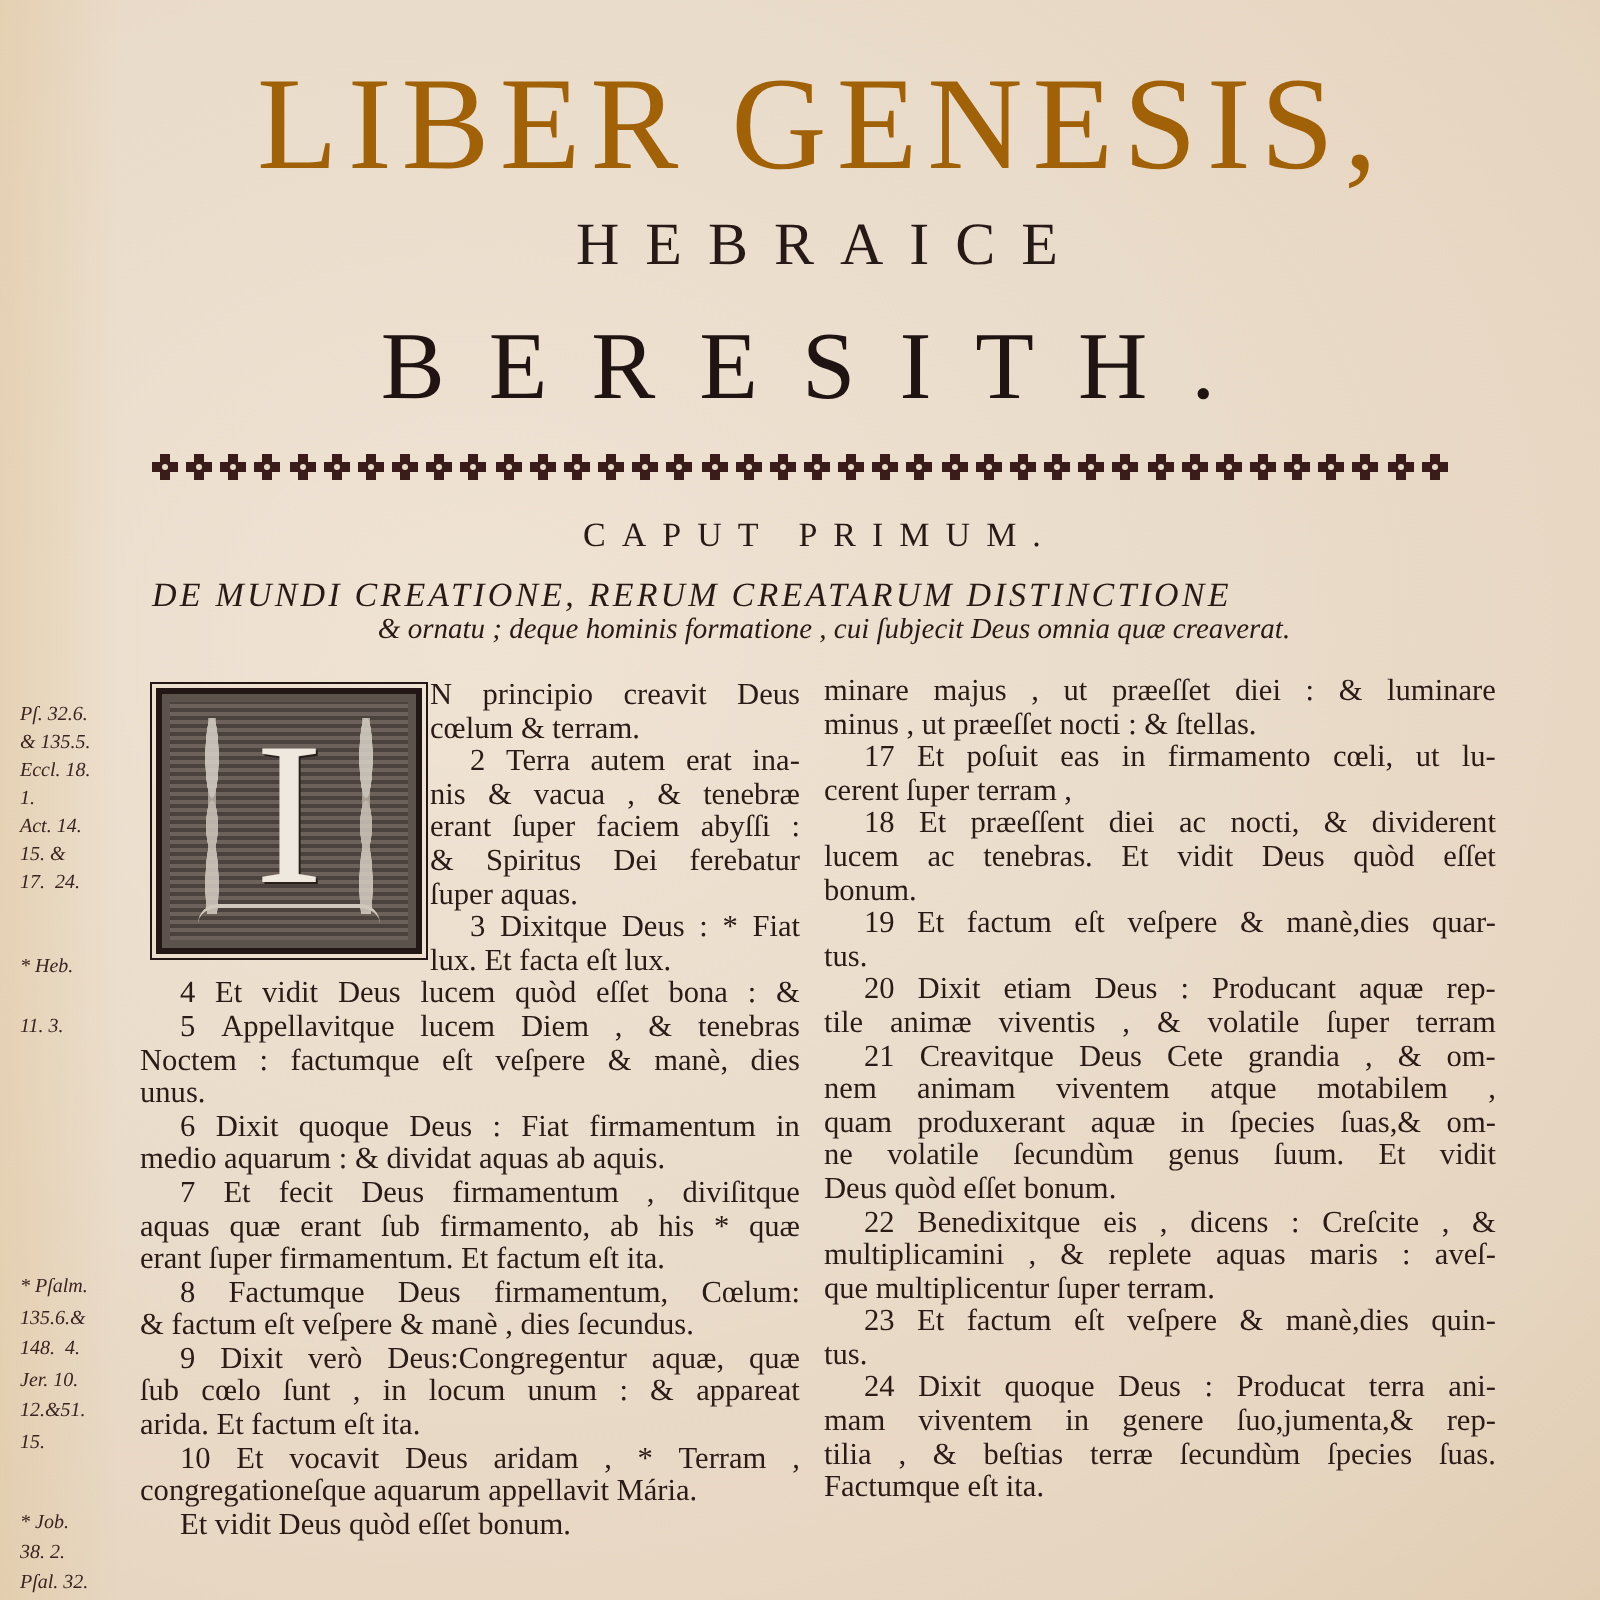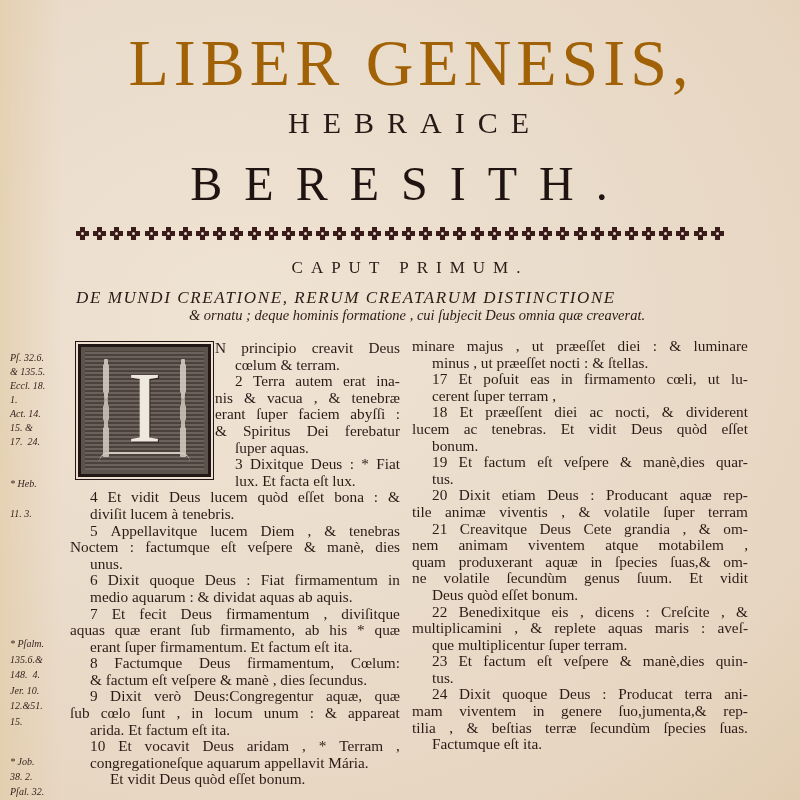--- a/index.html
+++ b/index.html
@@ -66,21 +66,21 @@
     font-style: italic; font-size: 10px; line-height: 12px; color: #3a2320;
   }
   .mn { position: absolute; left: 0; white-space: pre; }
   .col {
     position: absolute; font-size: 15.3px; line-height: 16.6px; color: #2b1b17;
   }
   .col-left { left: 70px; width: 330px; top: 340px; }
   .col-right { left: 412px; width: 336px; top: 338px; }
   .line { white-space: nowrap; height: 16.6px; display: flex; justify-content: space-between; }
   .line.ind { padding-left: 20px; }
-  .line.last { justify-content: flex-start; margin-left: 20px; }
+  .line.last { justify-content: flex-start; }
   .line.short-indent { padding-left: 145px; }
   .line.short-indent.ind { padding-left: 165px; }
   .initial {
     position: absolute; left: 78px; top: 344px; width: 133px; height: 133px;
     background: #5d534d; border: 3px solid #221714; box-sizing: border-box;
     outline: 1px solid #221714; outline-offset: 2px;
   }
   .initial .texture {
     position: absolute; inset: 4px;
     background: repeating-linear-gradient(0deg, #6c625b 0px, #6c625b 2px, #4b423d 2px, #4b423d 4px);
@@ -316,21 +316,20 @@
         <span>Et</span>
         <span>vidit</span>
         <span>Deus</span>
         <span>lucem</span>
         <span>quòd</span>
         <span>eſſet</span>
         <span>bona</span>
         <span>:</span>
         <span>&amp;</span>
       </div>
-      <div class="line last">diviſit lucem à tenebris.</div>
       <div class="line ind">
         <span>5</span>
         <span>Appellavitque</span>
         <span>lucem</span>
         <span>Diem</span>
         <span>,</span>
         <span>&amp;</span>
         <span>tenebras</span>
       </div>
       <div class="line">

